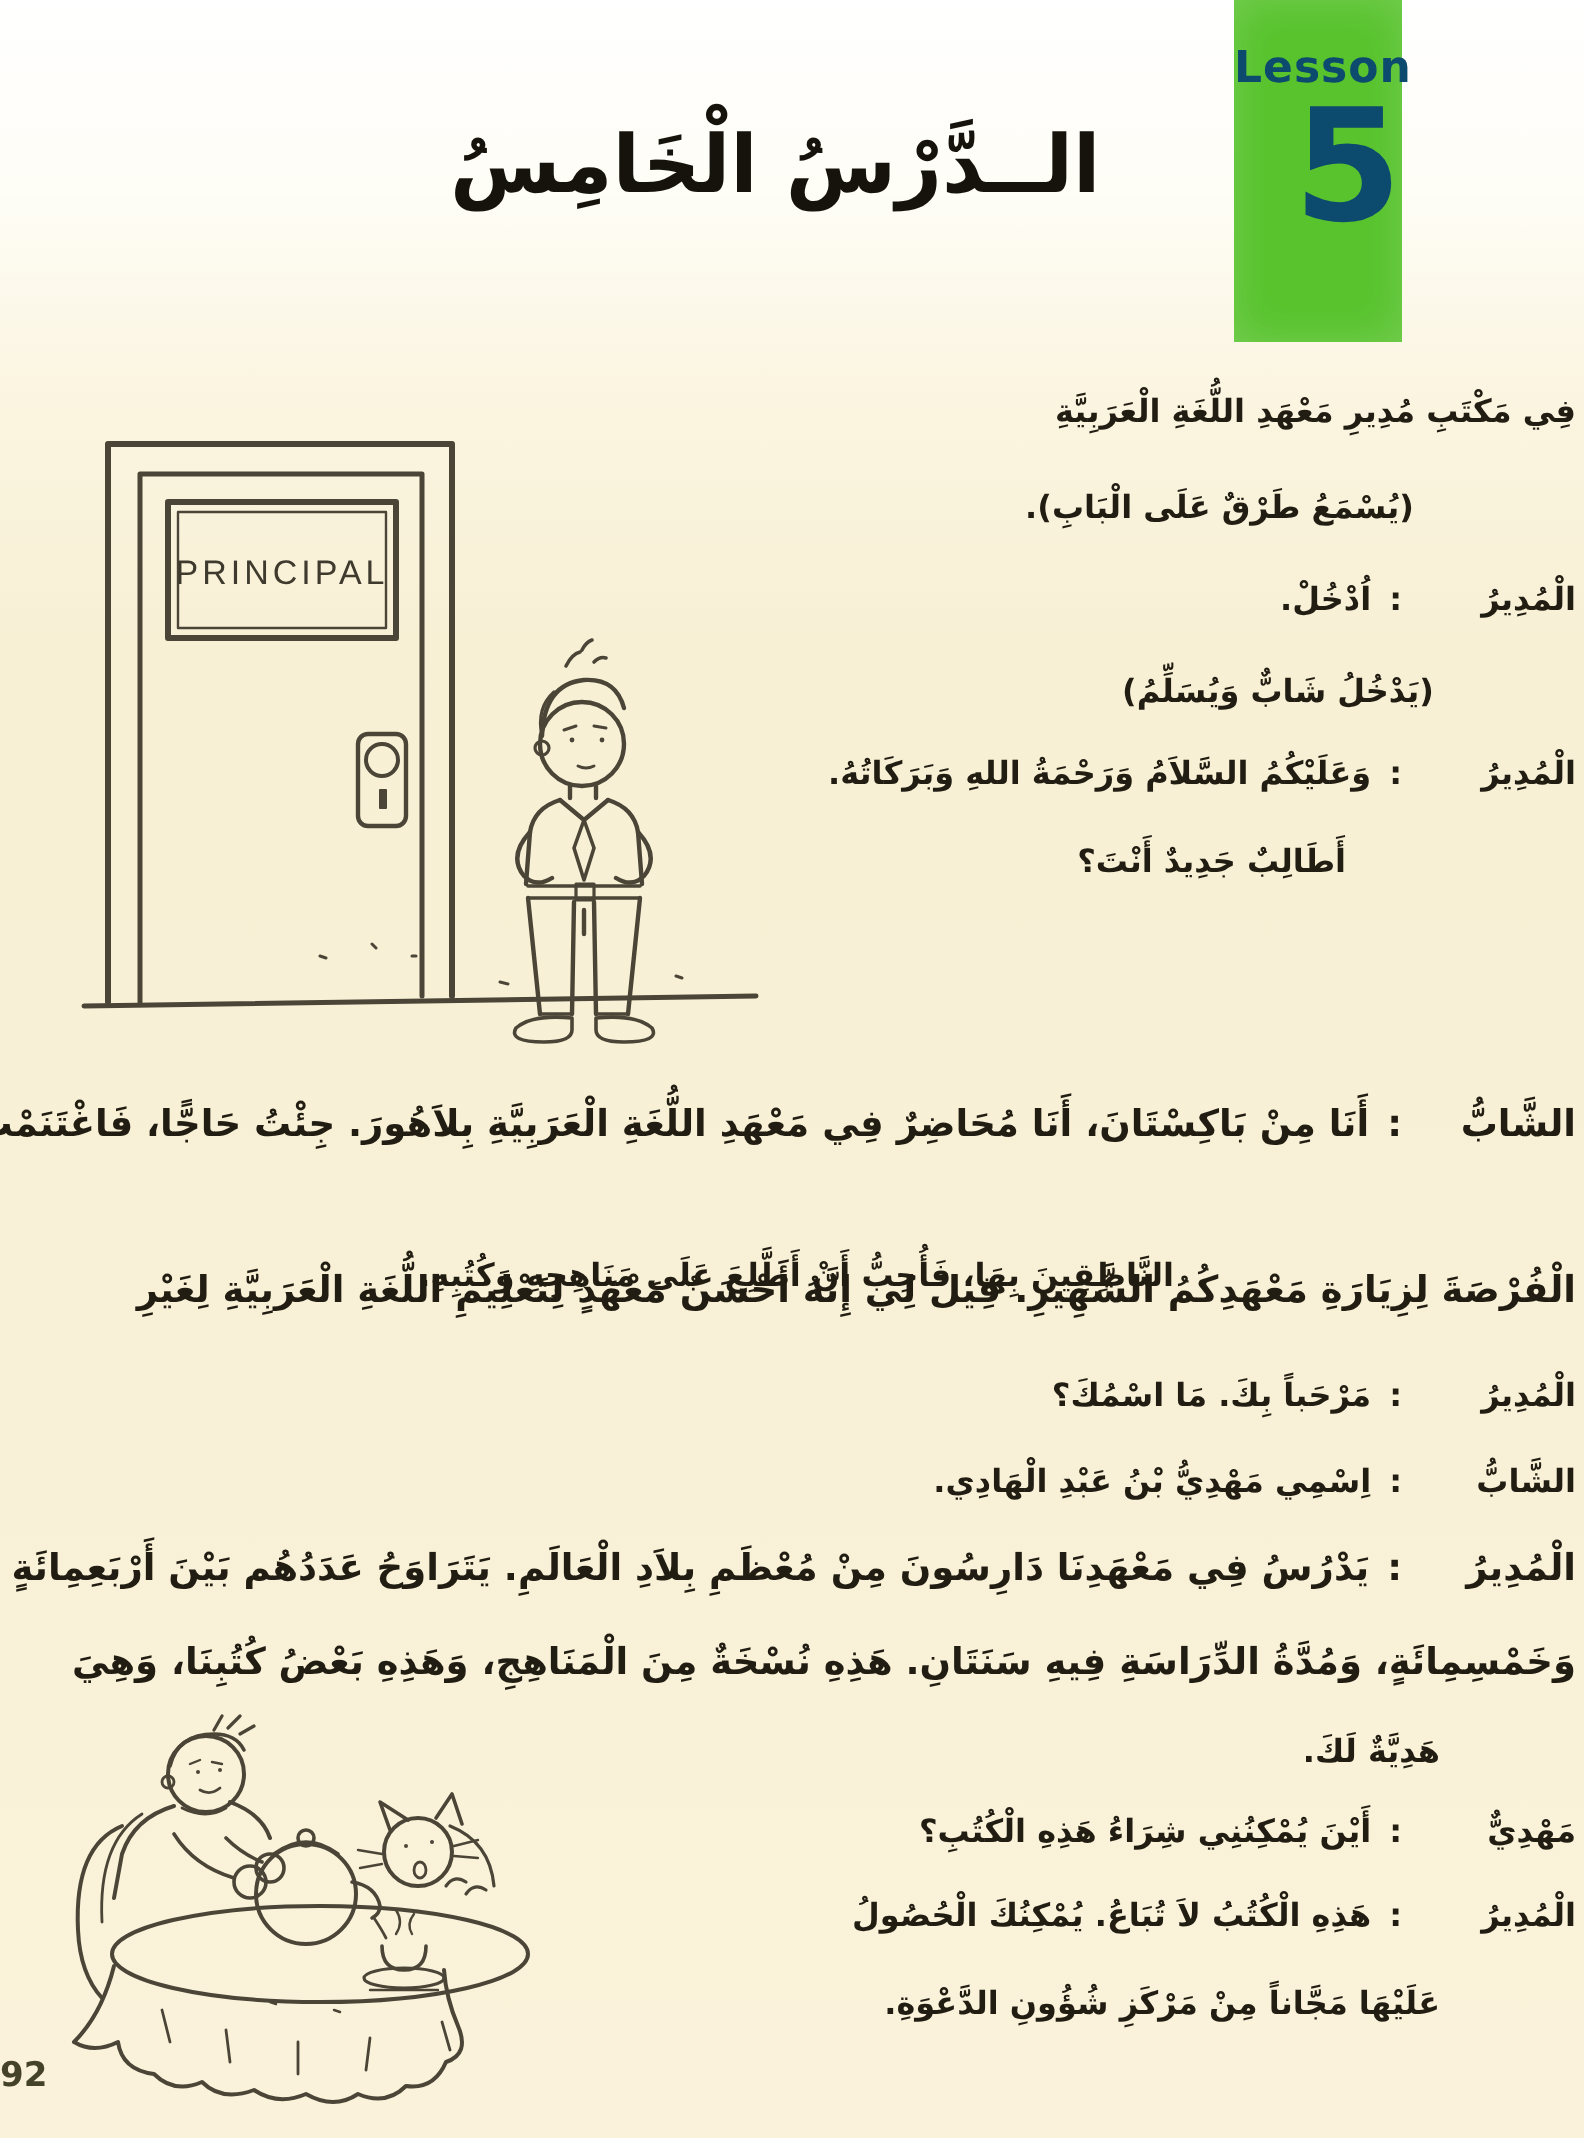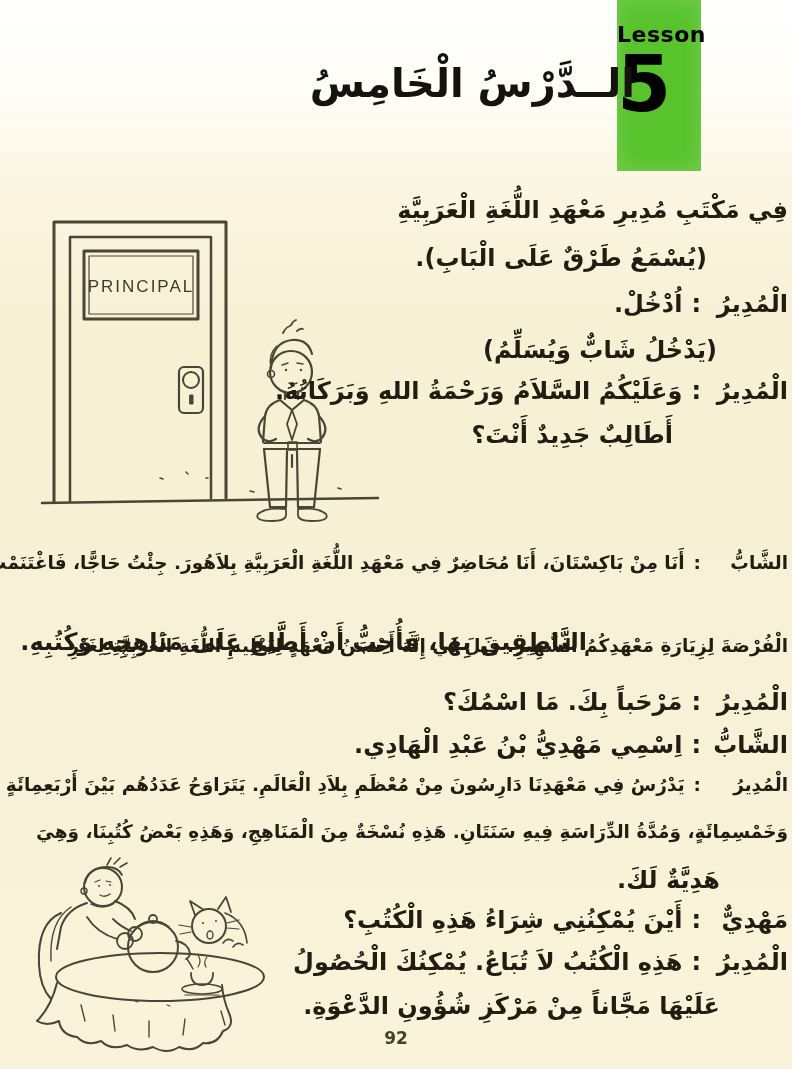--- a/index.html
+++ b/index.html
@@ -4,40 +4,40 @@
 <style>
   html,body{margin:0;padding:0;}
   body{background:#e8e8e8;font-family:"DejaVu Sans",sans-serif;}
   .page{
     position:relative;width:792px;height:1069px;margin:0 auto;overflow:hidden;
     background:linear-gradient(180deg,#ffffff 0%,#fefdf6 9%,#fbf5e1 18%,#f8f0d5 30%,#f9f1d7 70%,#faf2da 100%);
   }
   
   .badge{
     position:absolute;left:617px;top:0;width:84px;height:171px;
-    background:#58c32d;color:#000000;text-align:left;
+    background:#58c32d;color:#0c4a6e;text-align:right;
     box-shadow:inset 0 0 22px rgba(255,255,255,.18);
   }
   .badge .lbl{display:block;margin-top:22px;font-size:22px;font-weight:bold;letter-spacing:.5px;}
   .badge .num{display:block;margin-top:0;font-size:78px;font-weight:bold;line-height:.95;}
   
   .title{
-    position:absolute;top:60px;left:225px;width:410px;text-align:right;
+    position:absolute;top:60px;left:225px;width:410px;text-align:left;
     direction:rtl;font-weight:bold;font-size:40px;color:#16130c;
   }
   
   .ln{
     position:absolute;right:4px;direction:rtl;white-space:nowrap;
-    font-weight:bold;font-size:24px;color:#211d12;
+    font-weight:bold;font-size:16px;color:#211d12;
   }
   .ln .spk{display:inline-block;min-width:80px;text-align:right;}
   .ln .col{margin:0 7px 0 9px;}
   .ln.small{font-size:18.5px;}
   .pagenum{
-    position:absolute;top:1028px;left:0;width:792px;text-align:center;
+    position:absolute;top:1028px;left:0;width:792px;text-align:left;
     font-size:17px;color:#45422a;font-weight:bold;
   }
   .illus{position:absolute;}
   svg{display:block;}
 </style>
 </head>
 <body>
 
 <div class="page">
 

